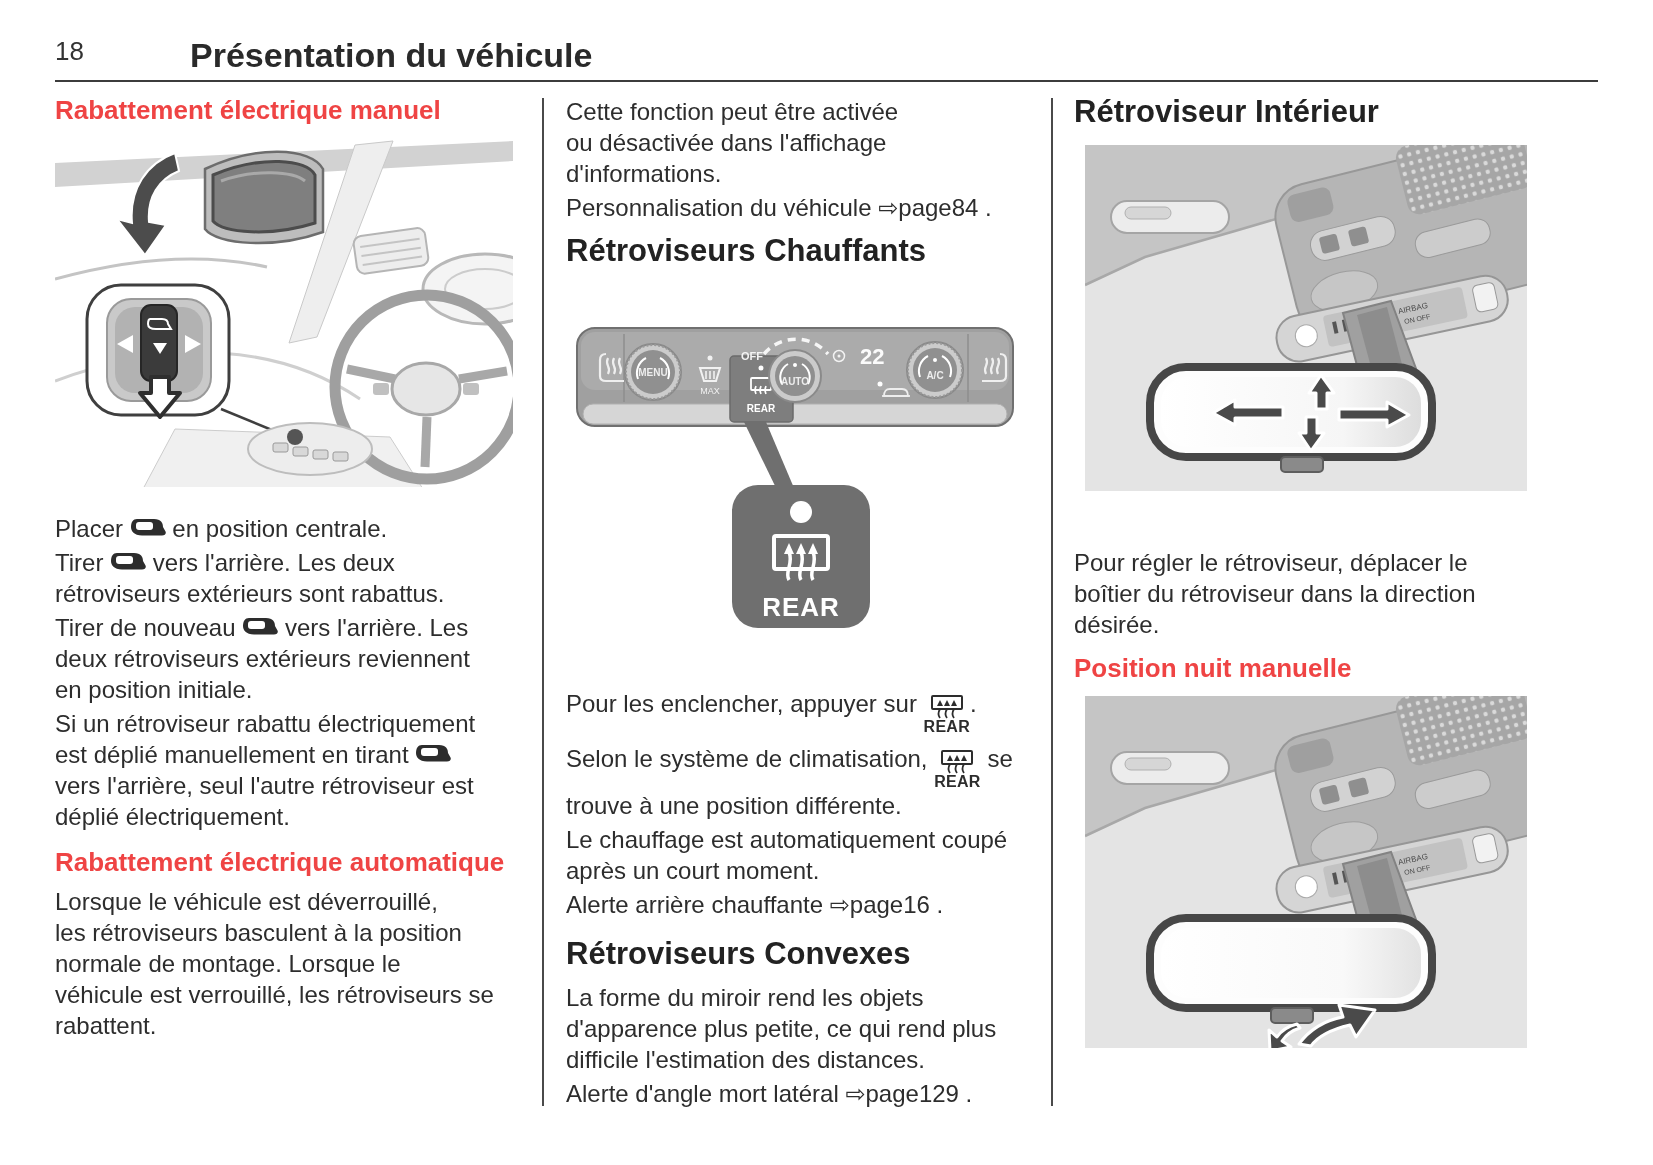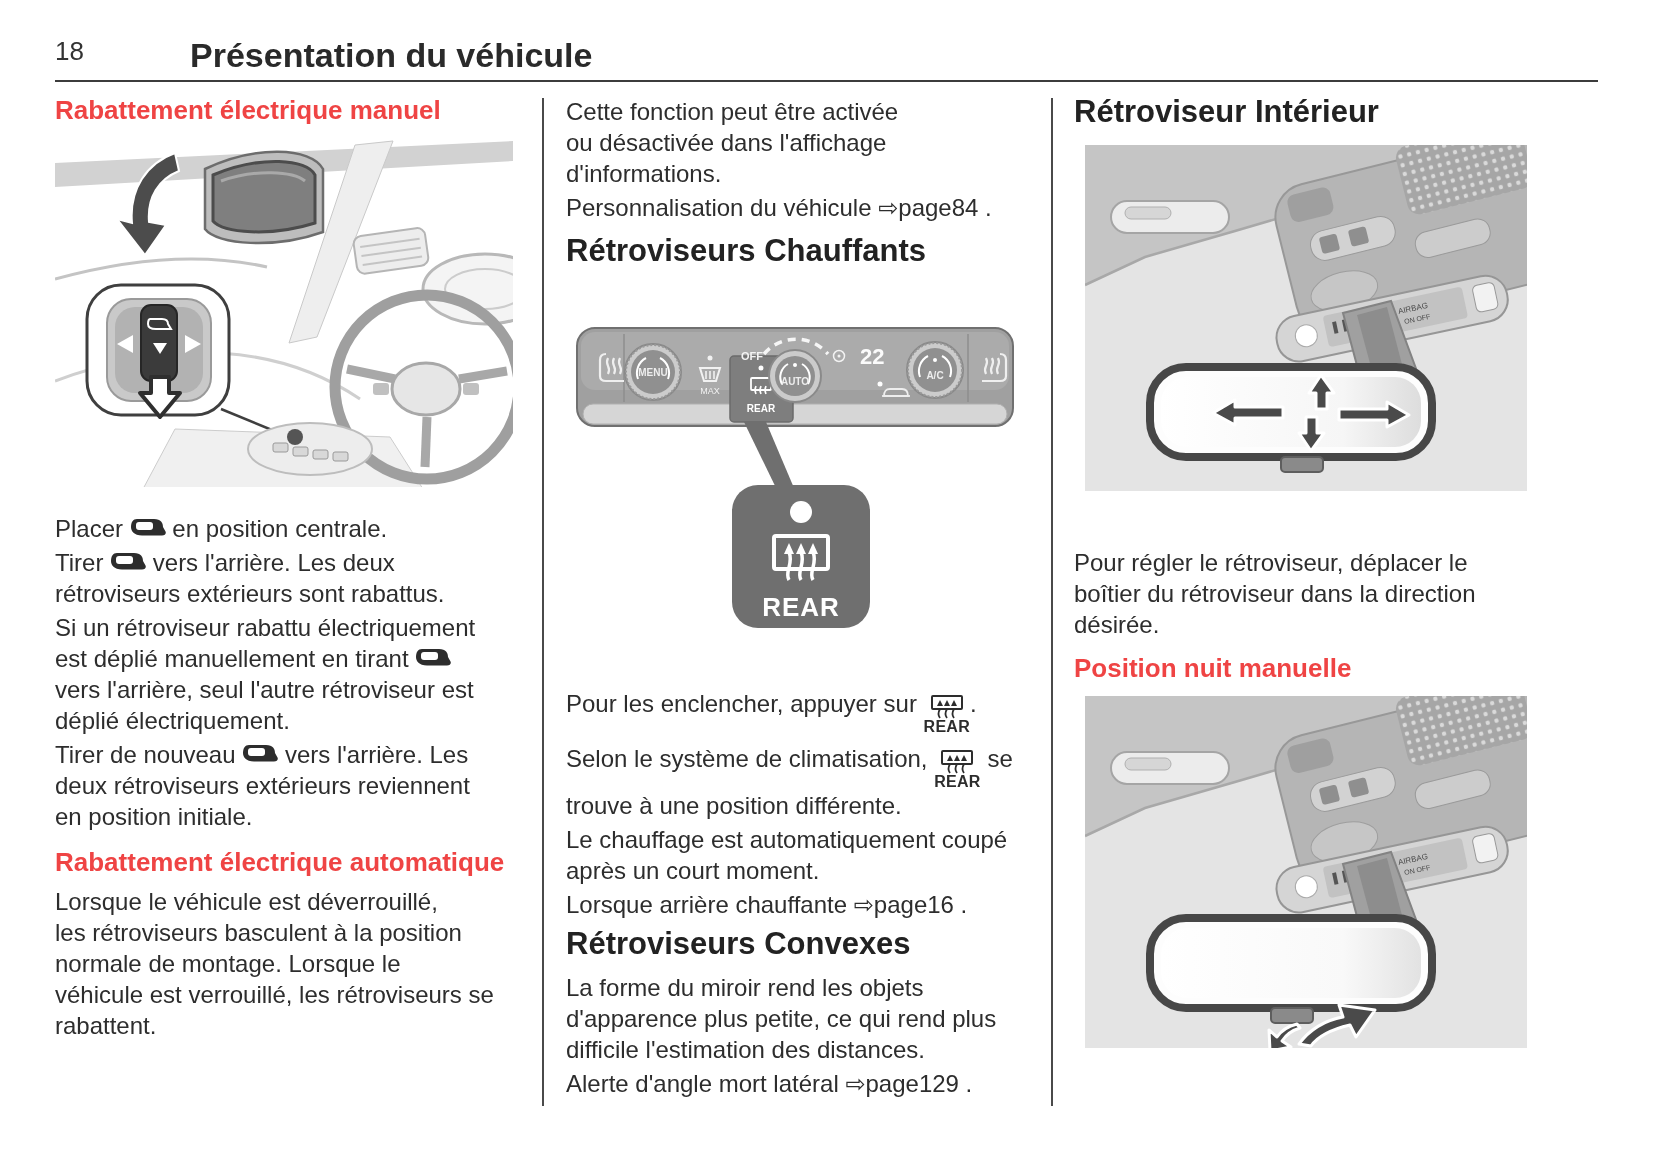--- a/index.html
+++ b/index.html
@@ -97,34 +97,34 @@
         <path d="M7 1 H24 C31 1 33 5 33 9 L35.5 13.5 C36.5 15.5 35 17.5 32 17.5 H12 C4 17.5 1 13 1 9 C1 4 3 1 7 1 Z" fill="#2d2d2d"></path>
         <rect x="6" y="4" width="17" height="8" rx="3" fill="#ffffff"></rect>
       </svg><span> en position centrale.</span></p>
 
   <p class="para"><span>Tirer </span><svg class="mglyph" viewBox="0 0 36 22">
         <path d="M7 1 H24 C31 1 33 5 33 9 L35.5 13.5 C36.5 15.5 35 17.5 32 17.5 H12 C4 17.5 1 13 1 9 C1 4 3 1 7 1 Z" fill="#2d2d2d"></path>
         <rect x="6" y="4" width="17" height="8" rx="3" fill="#ffffff"></rect>
       </svg><span> vers l'arrière. Les deux
 rétroviseurs extérieurs sont rabattus.</span></p>
 
+  <p class="para"><span>Tirer de nouveau </span><svg class="mglyph" viewBox="0 0 36 22">
+        <path d="M7 1 H24 C31 1 33 5 33 9 L35.5 13.5 C36.5 15.5 35 17.5 32 17.5 H12 C4 17.5 1 13 1 9 C1 4 3 1 7 1 Z" fill="#2d2d2d"></path>
+        <rect x="6" y="4" width="17" height="8" rx="3" fill="#ffffff"></rect>
+      </svg><span> vers l'arrière. Les
+deux rétroviseurs extérieurs reviennent
+en position initiale.</span></p>
+
   <p class="para"><span>Si un rétroviseur rabattu électriquement
 est déplié manuellement en tirant </span><svg class="mglyph" viewBox="0 0 36 22">
         <path d="M7 1 H24 C31 1 33 5 33 9 L35.5 13.5 C36.5 15.5 35 17.5 32 17.5 H12 C4 17.5 1 13 1 9 C1 4 3 1 7 1 Z" fill="#2d2d2d"></path>
         <rect x="6" y="4" width="17" height="8" rx="3" fill="#ffffff"></rect>
       </svg><span>
 vers l'arrière, seul l'autre rétroviseur est
 déplié électriquement.</span></p>
-
-  <p class="para"><span>Tirer de nouveau </span><svg class="mglyph" viewBox="0 0 36 22">
-        <path d="M7 1 H24 C31 1 33 5 33 9 L35.5 13.5 C36.5 15.5 35 17.5 32 17.5 H12 C4 17.5 1 13 1 9 C1 4 3 1 7 1 Z" fill="#2d2d2d"></path>
-        <rect x="6" y="4" width="17" height="8" rx="3" fill="#ffffff"></rect>
-      </svg><span> vers l'arrière. Les
-deux rétroviseurs extérieurs reviennent
-en position initiale.</span></p>
 
   <h2 class="h-sub" style="margin-top:16px;">Rabattement électrique automatique</h2>
   <p class="para" style="margin-top:10px;">Lorsque le véhicule est déverrouillé,
 les rétroviseurs basculent à la position
 normale de montage. Lorsque le
 véhicule est verrouillé, les rétroviseurs se
 rabattent.</p>
 </div>
 
 <div class="col" id="col-mid">
@@ -240,23 +240,23 @@
           <path d="M17 23 q-3 -4 0 -9" stroke="#2d2d2d" stroke-width="1.8" fill="none"></path>
           <path d="M24 23 q-3 -4 0 -9" stroke="#2d2d2d" stroke-width="1.8" fill="none"></path>
           <polygon points="7,11 13,11 10,5" fill="#2d2d2d"></polygon>
           <polygon points="14,11 20,11 17,5" fill="#2d2d2d"></polygon>
           <polygon points="21,11 27,11 24,5" fill="#2d2d2d"></polygon>
         </svg><span class="lbl">REAR</span></span><span> se
 trouve à une position différente.</span></p>
 
   <p class="para">Le chauffage est automatiquement coupé
 après un court moment.</p>
-  <p class="para"><span>Lorsque arrière chauffante </span><span>⇨page16</span><span> .</span></p>
-
-  <h1 class="h-big" style="margin-top:8px;">Rétroviseurs Convexes</h1>
+  <p class="para"><span>Alerte arrière chauffante </span><span>⇨page16</span><span> .</span></p>
+
+  <h1 class="h-big" style="margin-top:18px;">Rétroviseurs Convexes</h1>
   <p class="para" style="margin-top:12px;">La forme du miroir rend les objets
 d'apparence plus petite, ce qui rend plus
 difficile l'estimation des distances.</p>
   <p class="para"><span>Alerte d'angle mort latéral </span><span>⇨page129</span><span> .</span></p>
 </div>
 
 <div class="col" id="col-right">
   <h1 class="h-big">Rétroviseur Intérieur</h1>
 
   <svg width="442" height="346" viewBox="0 0 442 346" style="margin:16px 0 0 11px;display:block;">

